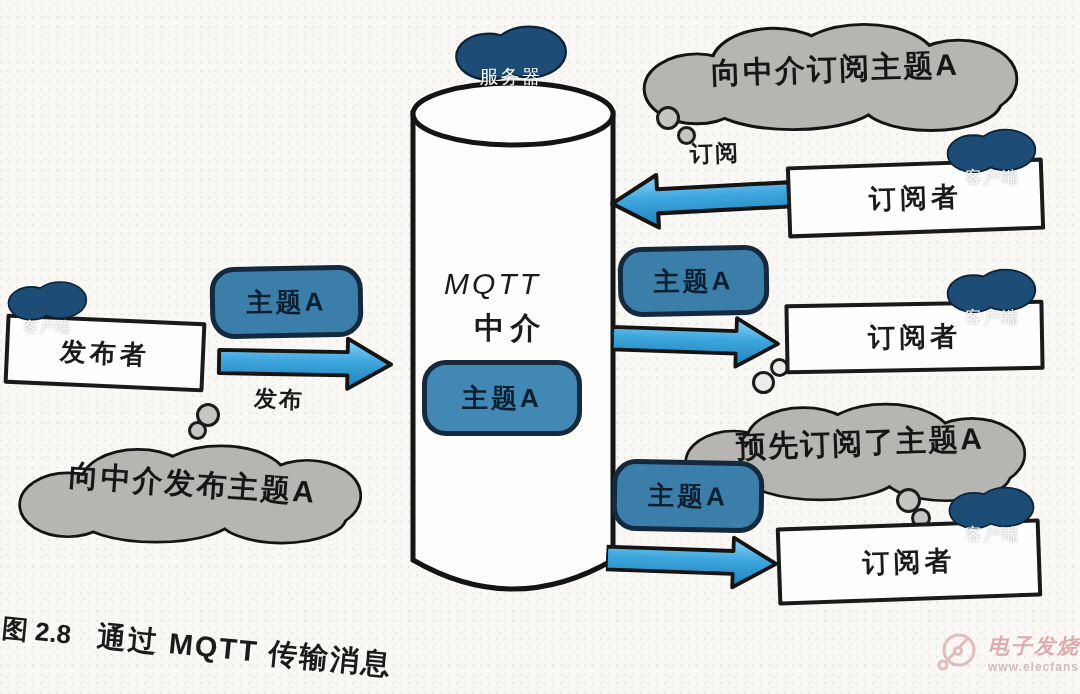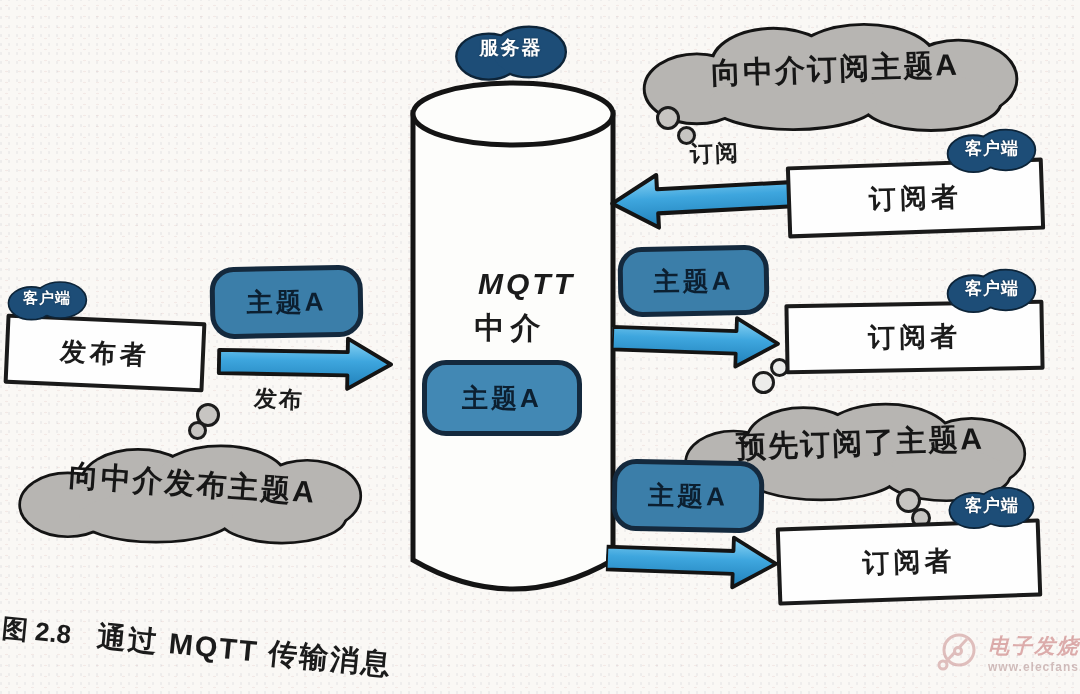--- a/index.html
+++ b/index.html
@@ -17,21 +17,21 @@
   .abs{position:absolute;}
   .ctr{display:flex;align-items:center;justify-content:center;text-align:center;}
   .box{
     background:#fefefe;border:4px solid #1a1a1a;border-radius:2px;
     font-size:27px;font-weight:600;letter-spacing:4px;color:#1b1b1b;
   }
   .badge{
     background:#3b7ea9;border:5px solid #14293d;border-radius:24px;
     font-size:26px;font-weight:700;letter-spacing:3px;color:#0c1f30;
   }
-  .cloud-label{color:#fff;font-weight:700;text-shadow:0 0 2px rgba(0,0,0,.4);}
+  .cloud-label{color:#fff;font-weight:400;text-shadow:0 0 2px rgba(0,0,0,.4);margin-top:29px;}
   .thought-text{font-size:30px;font-weight:700;letter-spacing:2px;color:#161616;}
   .bubble{position:absolute;border:3px solid #1c1c1c;border-radius:50%;background:#c7c5c2;}
   .bubble.light{background:#ececea;}
   .action{font-size:23px;font-weight:600;letter-spacing:2px;}
   svg{display:block;}
 </style>
 </head>
 <body>
 
 <div id="page">
@@ -101,21 +101,21 @@
   <div class="bubble" style="left:188px;top:421px;width:13px;height:13px"></div>
   <div class="bubble light" style="left:770px;top:358px;width:13px;height:13px"></div>
   <div class="bubble light" style="left:752px;top:371px;width:17px;height:17px"></div>
   <div class="bubble" style="left:896px;top:488px;width:19px;height:19px"></div>
   <div class="bubble" style="left:911px;top:508px;width:14px;height:14px"></div>
 
   <svg class="abs" style="left:398px;top:72px;width:230px;height:560px" viewBox="0 0 230 560">
     <path d="M15,42 V488 Q115,546 215,488 V42 Q115,88 15,42 Z" fill="#fdfdfb" stroke="#141414" stroke-width="5"></path>
     <ellipse cx="115" cy="42" rx="100" ry="31" fill="#fdfdfb" stroke="#141414" stroke-width="5"></ellipse>
   </svg>
-  <div class="abs ctr" style="left:454px;top:266px;width:145px;height:36px;font-size:30px;font-weight:700;font-style:italic;letter-spacing:3px">MQTT</div>
+  <div class="abs ctr" style="left:420px;top:266px;width:145px;height:36px;font-size:30px;font-weight:400;font-style:italic;letter-spacing:3px">MQTT</div>
   <div class="abs ctr" style="left:438px;top:308px;width:145px;height:40px;font-size:30px;font-weight:700;letter-spacing:6px">中介</div>
   <div class="abs ctr badge" style="left:422px;top:360px;width:150px;height:66px;background:#4288b4">主题A</div>
 
   <svg class="abs" style="left:206px;top:334px;width:200px;height:58px;transform:rotate(1deg)">
     <use href="#arrow-right" xlink:href="#arrow-right" width="200" height="58"></use>
   </svg>
   <svg class="abs" style="left:610px;top:166px;width:182px;height:66px;transform:rotate(-3deg)">
     <use href="#arrow-left" xlink:href="#arrow-left" width="182" height="66"></use>
   </svg>
   <svg class="abs" style="left:612px;top:312px;width:168px;height:58px;transform:rotate(2deg)">

